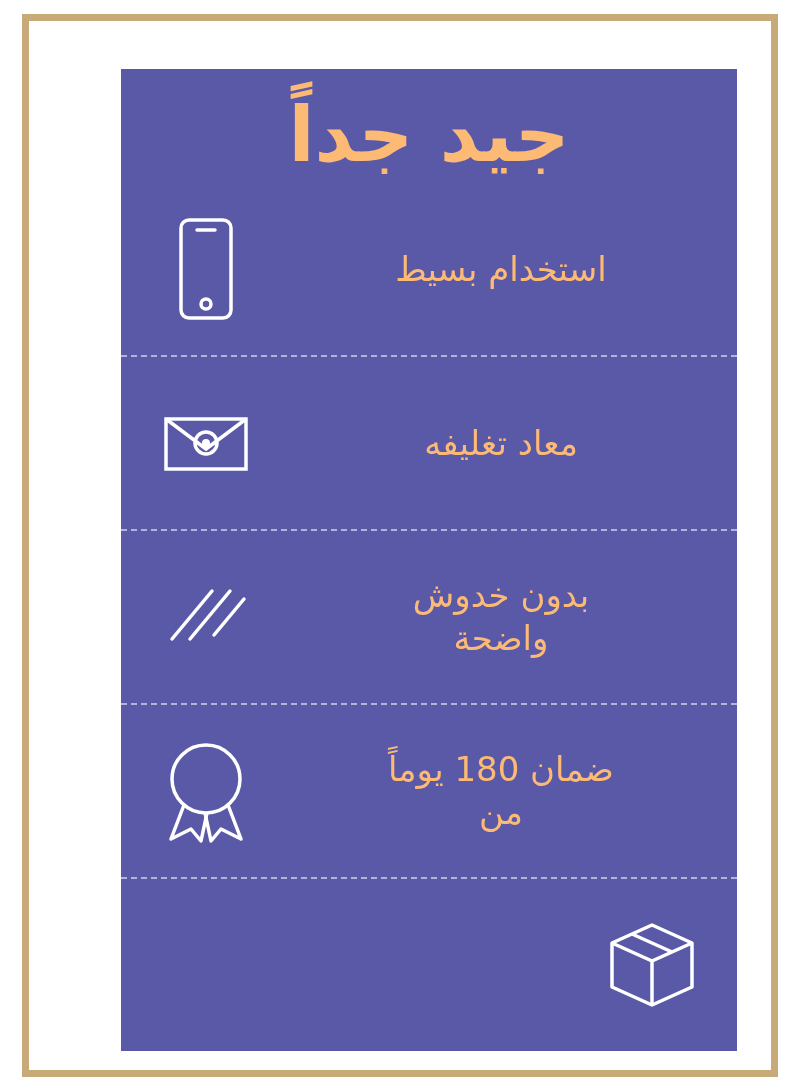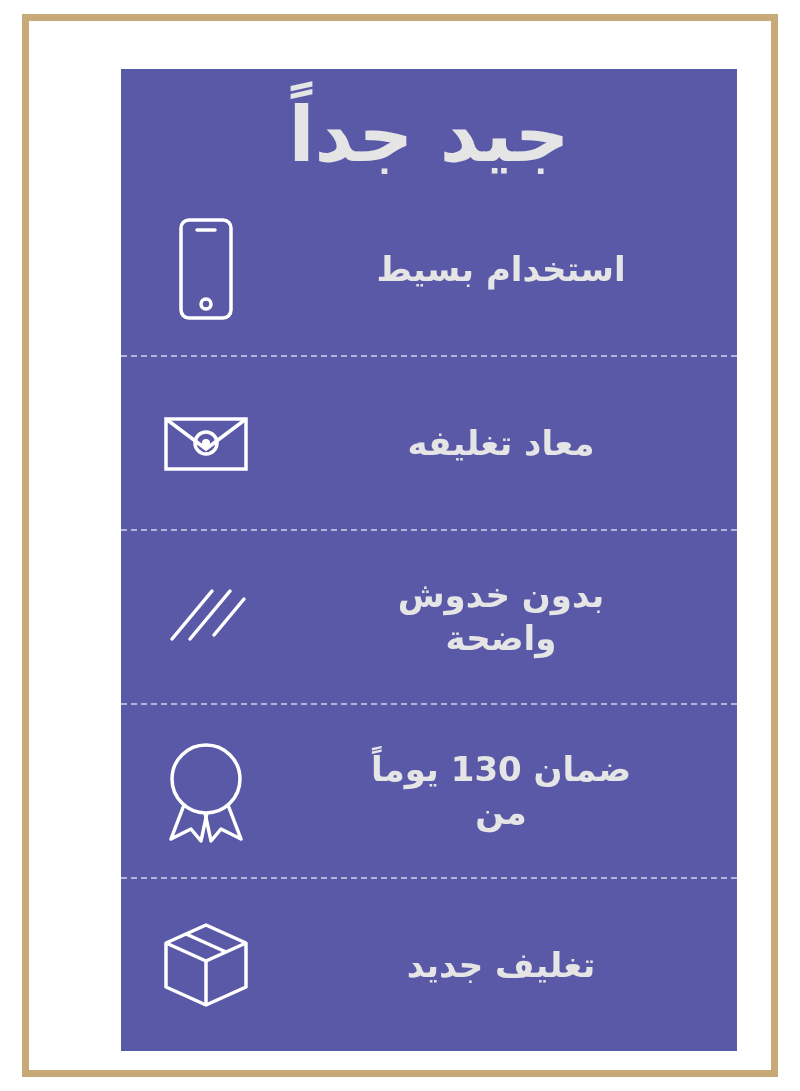--- a/index.html
+++ b/index.html
@@ -37,21 +37,21 @@
     left: 92px;
     top: 48px;
     width: 616px;
     height: 982px;
     background: #5a59a8;
     box-sizing: border-box;
     display: flex;
     flex-direction: column;
   }
   .headline {
-    color: #e5e5e5;
+    color: #fdba74;
     font-size: 76px;
     font-weight: bold;
     text-align: center;
     letter-spacing: 0px;
     line-height: 1.05;
     padding: 26px 24px 8px 24px;
     box-sizing: border-box;
     direction: rtl;
   }
   .rows {
@@ -67,23 +67,23 @@
     justify-content: flex-start;
     padding: 0 10px;
     box-sizing: border-box;
     position: relative;
   }
   .row + .row {
     border-top: 2px dashed rgba(255,255,255,0.55);
   }
   .row-label {
     flex: 1 1 auto;
-    color: #e5e5e5;
+    color: #fdba74;
     font-size: 34px;
-    font-weight: bold;
+    font-weight: normal;
     text-align: center;
     line-height: 1.25;
     direction: rtl;
     padding-right: 10px;
     padding-left: 4px;
     white-space: pre-line;
   }
   .row-icon {
     flex: 0 0 150px;
     height: 110px;
@@ -135,34 +135,33 @@
           <div class="row-icon">
             <svg width="100" height="80" viewBox="0 0 100 80" fill="none" stroke="#ffffff" stroke-width="3.5" stroke-linecap="round">
               <line x1="16" y1="62" x2="56" y2="14"></line>
               <line x1="34" y1="62" x2="74" y2="14"></line>
               <line x1="58" y1="58" x2="88" y2="22"></line>
             </svg>
           </div>
         </div>
 
         <div class="row">
-          <div class="row-label">ضمان 130 يوماً
+          <div class="row-label">ضمان 180 يوماً
 من</div>
           <div class="row-icon">
             <svg width="110" height="112" viewBox="0 0 110 112" fill="none" stroke="#ffffff" stroke-width="3.5" stroke-linejoin="round">
               <circle cx="55" cy="44" r="34"></circle>
               <path d="M33 70 L20 104 L40 94 L50 106 L56 78"></path>
               <path d="M77 70 L90 104 L70 94 L60 106 L54 78"></path>
             </svg>
           </div>
         </div>
 
 
         <div class="row">
-          <div class="row-label">تغليف جديد</div>
           <div class="row-icon">
             <svg width="104" height="100" viewBox="0 0 104 100" fill="none" stroke="#ffffff" stroke-width="3.5" stroke-linejoin="round">
               <path d="M52 10 L92 28 L92 72 L52 90 L12 72 L12 28 Z"></path>
               <path d="M12 28 L52 46 L92 28"></path>
               <line x1="52" y1="46" x2="52" y2="90"></line>
               <path d="M32 19 L72 37"></path>
             </svg>
           </div>
         </div>
 

